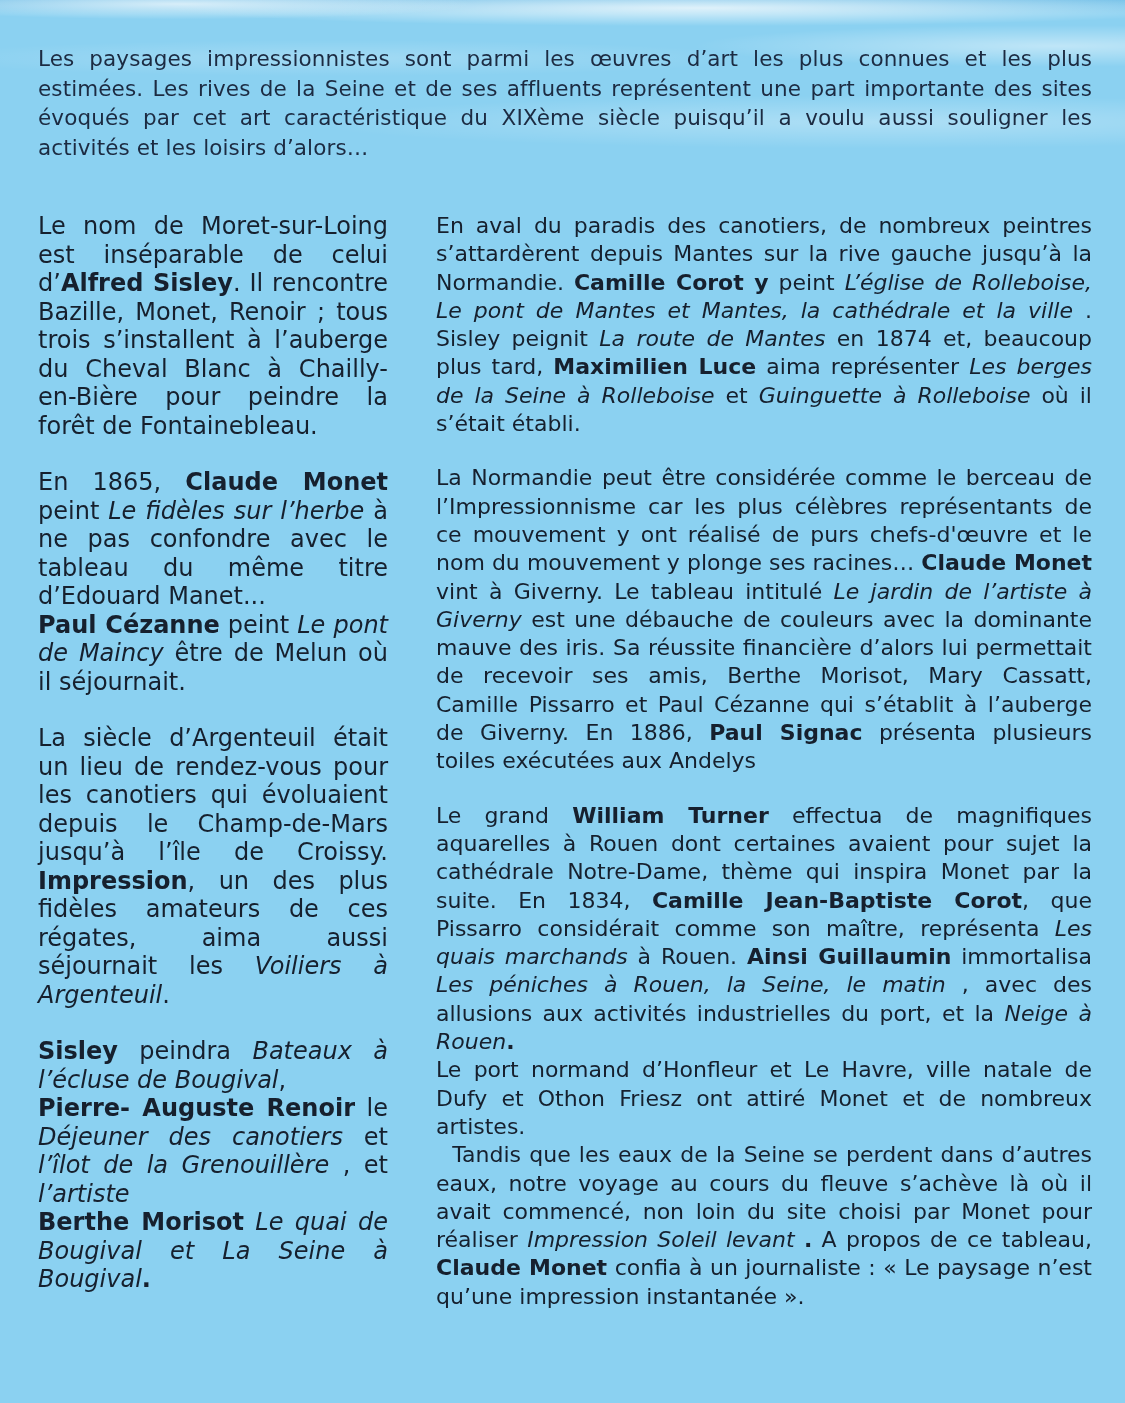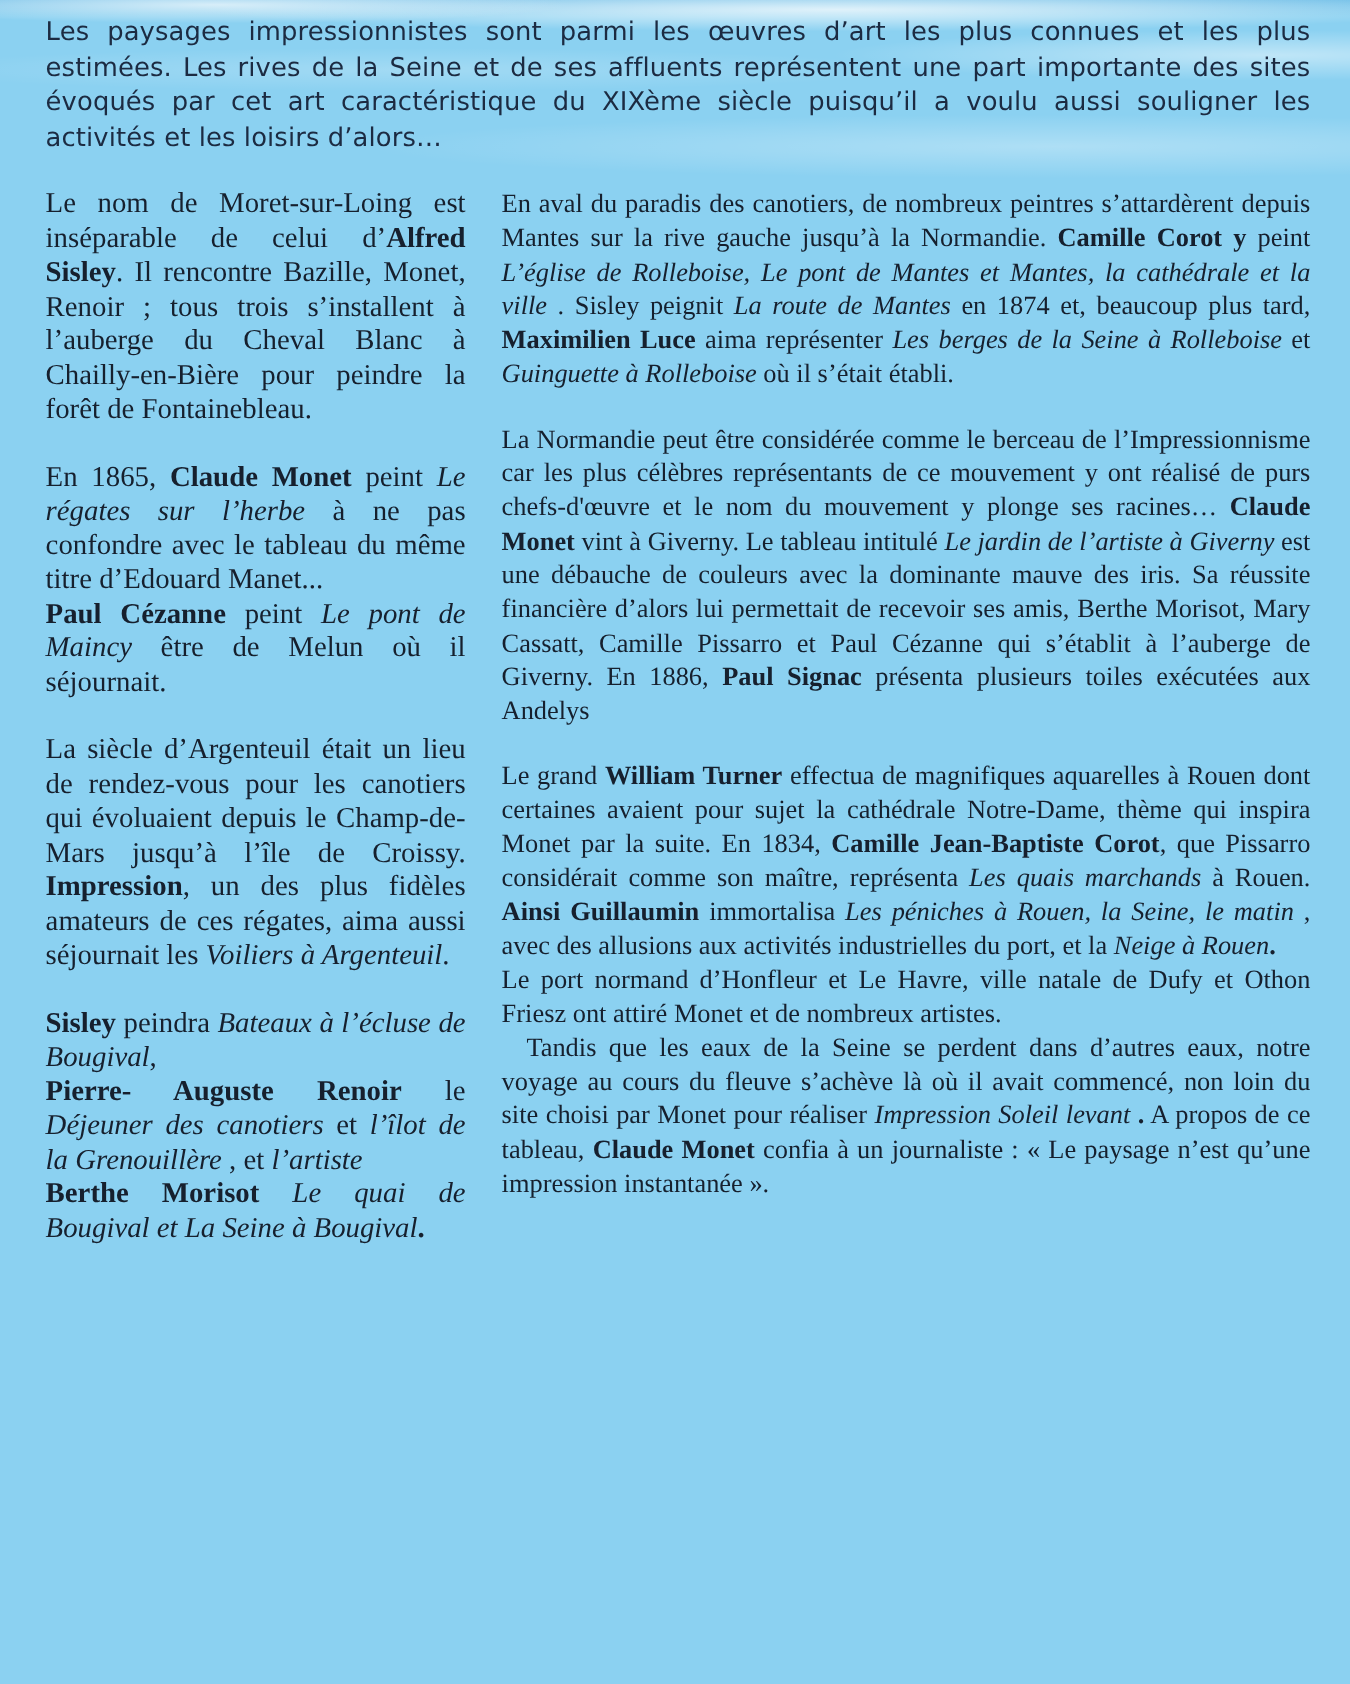--- a/index.html
+++ b/index.html
@@ -28,28 +28,28 @@
   }
   p { margin: 0; text-align: justify; }
   .b { font-weight: bold; }
   .i { font-style: italic; }
 
   .intro p {
     font-size: 21.5px;
     line-height: 29.5px;
     color: #1C2B42;
     letter-spacing: 0.1px;
+    margin-top: 32px;
   }
   .intro p + p { margin-top: 34px; }
 
   .columns {
     display: flex;
-    gap: 30px;
-    margin-top: 26px;
-    font-family: Liberation Serif, serif;
+    gap: 48px;
+    margin-top: 50px;
   }
   .col-left {
     width: 350px;
     flex: none;
   }
   .col-left p {
     font-size: 24px;
     line-height: 28.5px;
   }
   .col-left p + p { margin-top: 28px; }
@@ -69,21 +69,21 @@
 <div class="content">
 
   <section class="intro">
     <p><span>Les paysages impressionnistes sont parmi les œuvres d’art les plus connues et les plus estimées. Les rives de la Seine et de ses affluents représentent une part importante des sites évoqués par cet art caractéristique du XIXème siècle puisqu’il a voulu aussi souligner les activités et les loisirs d’alors…</span></p>
   </section>
 
   <section class="columns">
 
     <div class="col-left">
       <p><span>Le nom de Moret-sur-Loing est inséparable de celui d’</span><span class="b">Alfred Sisley</span><span>. Il rencontre Bazille, Monet, Renoir ; tous trois s’installent à l’auberge du Cheval Blanc à Chailly-en-Bière pour peindre la forêt de Fontainebleau.</span></p>
-      <p><span>En 1865, </span><span class="b">Claude Monet</span><span> peint </span><span class="i">Le régates sur l’herbe</span><span> à ne pas confondre avec le tableau du même titre d’Edouard Manet...</span><br><span class="b">Paul Cézanne</span><span> peint </span><span class="i">Le pont de Maincy</span><span> être de Melun où il séjournait.</span></p>
+      <p><span>En 1865, </span><span class="b">Claude Monet</span><span> peint </span><span class="i">Le fidèles sur l’herbe</span><span> à ne pas confondre avec le tableau du même titre d’Edouard Manet...</span><br><span class="b">Paul Cézanne</span><span> peint </span><span class="i">Le pont de Maincy</span><span> être de Melun où il séjournait.</span></p>
       <p><span>La siècle d’Argenteuil était un lieu de rendez-vous pour les canotiers qui évoluaient depuis le Champ-de-Mars jusqu’à l’île de Croissy. </span><span class="b">Impression</span><span>, un des plus fidèles amateurs de ces régates, aima aussi séjournait les </span><span class="i">Voiliers à Argenteuil</span><span>.</span></p>
       <p><span class="b">Sisley</span><span> peindra </span><span class="i">Bateaux à l’écluse de Bougival</span><span>,</span><br><span class="b">Pierre- Auguste Renoir</span><span> le </span><span class="i">Déjeuner des canotiers</span><span> et </span><span class="i">l’îlot de la Grenouillère</span><span> , et </span><span class="i">l’artiste</span><br><span class="b">Berthe Morisot</span><span> </span><span class="i">Le quai de Bougival et La Seine à Bougival</span><span class="b">.</span></p>
     </div>
 
     <div class="col-right">
       <p><span>En aval du paradis des canotiers, de nombreux peintres s’attardèrent depuis Mantes sur la rive gauche jusqu’à la Normandie. </span><span class="b">Camille Corot y</span><span> peint </span><span class="i">L’église de Rolleboise, Le pont de Mantes et Mantes, la cathédrale et la ville</span><span> . Sisley peignit </span><span class="i">La route de Mantes</span><span> en 1874 et, beaucoup plus tard, </span><span class="b">Maximilien Luce</span><span> aima représenter </span><span class="i">Les berges de la Seine à Rolleboise</span><span> et </span><span class="i">Guinguette à Rolleboise</span><span> où il s’était établi.</span></p>
       <p><span>La Normandie peut être considérée comme le berceau de l’Impressionnisme car les plus célèbres représentants de ce mouvement y ont réalisé de purs chefs-d'œuvre et le nom du mouvement y plonge ses racines… </span><span class="b">Claude Monet</span><span> vint à Giverny. Le tableau intitulé </span><span class="i">Le jardin de l’artiste à Giverny</span><span> est une débauche de couleurs avec la dominante mauve des iris. Sa réussite financière d’alors lui permettait de recevoir ses amis, Berthe Morisot, Mary Cassatt, Camille Pissarro et Paul Cézanne qui s’établit à l’auberge de Giverny. En 1886, </span><span class="b">Paul Signac</span><span> présenta plusieurs toiles exécutées aux Andelys</span></p>
       <p><span>Le grand </span><span class="b">William Turner</span><span> effectua de magnifiques aquarelles à Rouen dont certaines avaient pour sujet la cathédrale Notre-Dame, thème qui inspira Monet par la suite. En 1834, </span><span class="b">Camille Jean-Baptiste Corot</span><span>, que Pissarro considérait comme son maître, représenta </span><span class="i">Les quais marchands</span><span> à Rouen. </span><span class="b">Ainsi Guillaumin</span><span> immortalisa </span><span class="i">Les péniches à Rouen, la Seine, le matin</span><span> , avec des allusions aux activités industrielles du port, et la </span><span class="i">Neige à Rouen</span><span class="b">.</span><br><span>Le port normand d’Honfleur et Le Havre, ville natale de Dufy et Othon Friesz ont attiré  Monet et de nombreux artistes.</span><br><span>&nbsp;&nbsp;Tandis que les eaux de la Seine se perdent dans d’autres eaux, notre voyage au cours du fleuve s’achève là où il avait commencé, non loin du site choisi par Monet pour réaliser  </span><span class="i">Impression Soleil levant</span><span> </span><span class="b">.</span><span>  A propos de ce tableau, </span><span class="b">Claude Monet</span><span> confia à un journaliste : « Le paysage n’est qu’une impression instantanée ».</span></p>
     </div>
 

